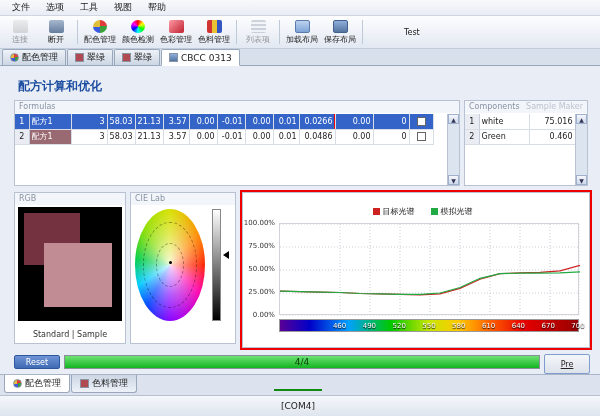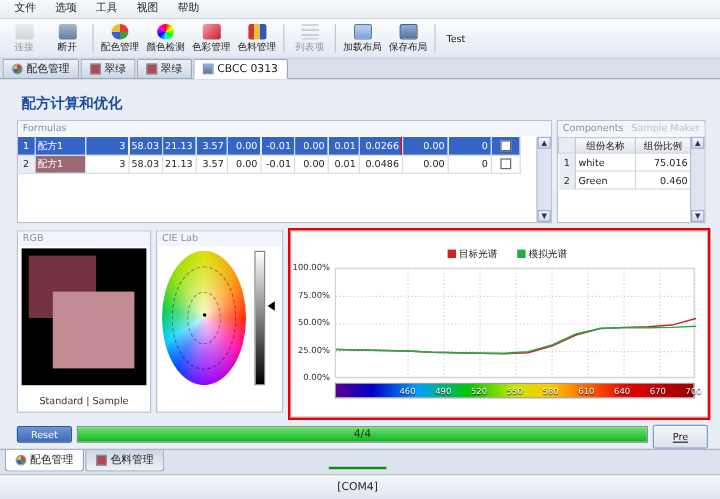--- a/index.html
+++ b/index.html
@@ -19,21 +19,21 @@
   .ic { width:15px; height:13px; border-radius:2px; }
   .ic-connect { background:linear-gradient(#dcdcdc,#aeaeae); }
   .ic-disconnect { background:linear-gradient(#a7b8cf,#647c9d); }
   .ic-palette { background:conic-gradient(#e03a3a 0 25%, #3aa03a 25% 50%, #3a5ae0 50% 75%, #e0c03a 75% 100%); border-radius:50%; width:14px; height:13px; }
   .ic-wheel { background:conic-gradient(#f00,#ff0,#0f0,#0ff,#00f,#f0f,#f00); border-radius:50%; width:14px; height:13px; }
   .ic-colormg { background:linear-gradient(135deg,#ff9aa5,#c02030); }
   .ic-colorant { background:linear-gradient(90deg,#d23333 0 33%,#e8c233 33% 66%,#3355c2 66% 100%); }
   .ic-list { background:repeating-linear-gradient(180deg,#9aa6b5 0 2px,#edf1f7 2px 4px); }
   .ic-load { background:linear-gradient(#bcd3f0,#7fa3d6); border:1px solid #5b7cab; }
   .ic-save { background:linear-gradient(#8fb0dc,#52749e); border:1px solid #41608a; }
-  .tb-test { align-self:center; font-size:8px; padding:0 6px; }
+  .tb-test { align-self:center; font-size:8px; padding:0 6px;margin-left:32px; }
 
   
   .doctabs { position:absolute; top:49px; left:0; right:0; height:17px; background:#d8e0ec; border-bottom:1px solid #9aa8be; display:flex; align-items:flex-end; padding-left:2px; }
   .dtab { display:flex; align-items:center; gap:3px; height:16px; padding:0 7px; margin-right:1px; border:1px solid #9aa8be; border-bottom:none; border-radius:2px 2px 0 0; background:linear-gradient(#eef2f8,#ccd6e4); white-space:nowrap; }
   .dtab.active { background:#fff; height:17px; margin-bottom:-1px; border-bottom:1px solid #fff; }
   .tab-ic { width:9px; height:9px; border:1px solid #8a93a3; flex:0 0 auto; }
   .ti-palette { background:conic-gradient(#e03a3a 0 25%, #3aa03a 25% 50%, #3a5ae0 50% 75%, #e0c03a 75% 100%); border-radius:50%; }
   .ti-swatch { background:#b04a52; }
   .ti-doc { background:linear-gradient(#8fb0dc,#5274a0); }
 
@@ -252,25 +252,20 @@
     <span>Components</span>
     <span class="panel-subtitle">Sample Maker</span>
   </div>
   <table>
     <colgroup>
         <col style="width:14px">
         <col style="width:50px">
         <col style="width:46px">
       </colgroup>
     <tbody>
-        <tr>
-      <th class="rownum"></th>
-      <th>组份名称</th>
-      <th>组份比例</th>
-    </tr>
     <tr>
       <td class="rownum">1</td>
       <td>white</td>
       <td class="num">75.016</td>
     </tr>
     <tr>
       <td class="rownum">2</td>
       <td>Green</td>
       <td class="num">0.460</td>
     </tr>

